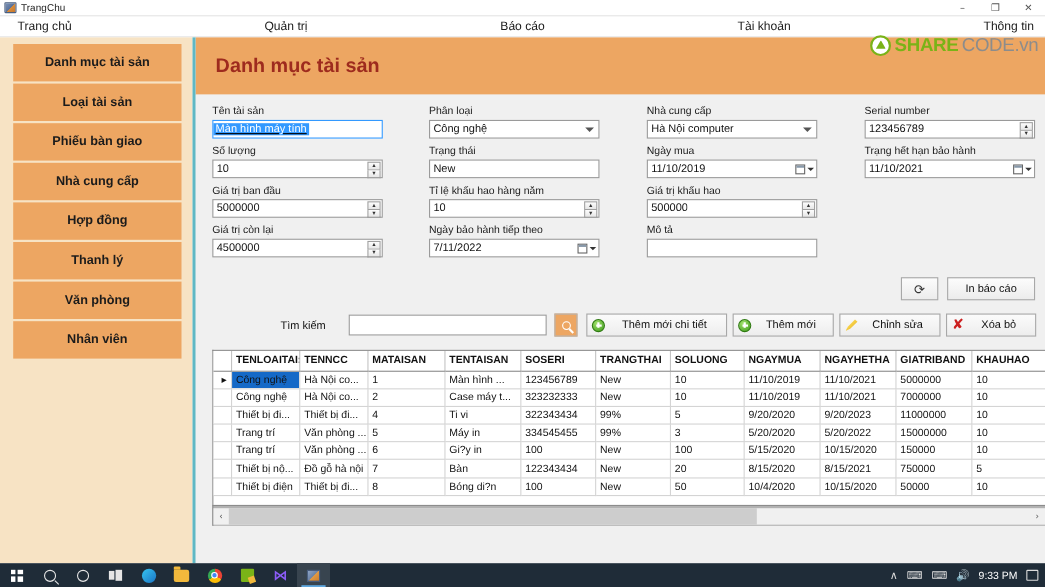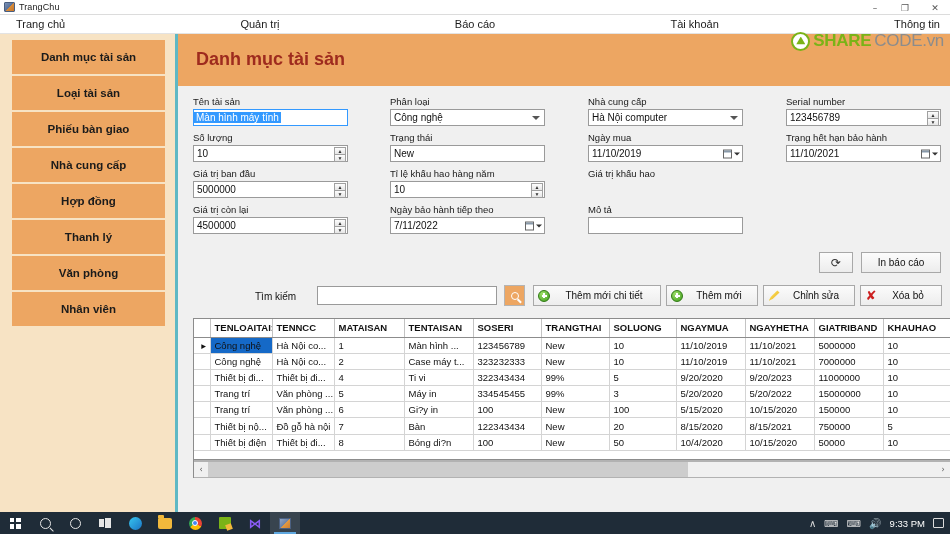--- a/index.html
+++ b/index.html
@@ -321,21 +321,21 @@
   <div class="main">
 
     <div class="form-header">
       <div class="form-title">Danh mục tài sản</div>
     </div>
 
     <div class="form-body">
 
       <div class="fld" style="left:15px; top:10px; width:155px;">
         <div class="fld-label">Tên tài sản</div>
-        <div class="fld-box" style="border-color:#3399ff;">
+        <div class="fld-box" style="border-color:#3399ff;text-decoration:underline;">
           <span class="fld-val sel">Màn hình máy tính</span>
         </div>
       </div>
 
       <div class="fld" style="left:15px; top:46px; width:155px;">
         <div class="fld-label">Số lượng</div>
         <div class="fld-box">
           <span class="fld-val">10</span>
           <span class="spin">
             <span class="spin-up">▲</span>
@@ -417,20 +417,27 @@
           <span class="fld-val">11/10/2019</span>
           <span class="date-btn">
             <span class="date-ico"></span>
             <span class="date-caret"></span>
           </span>
         </div>
       </div>
 
       <div class="fld" style="left:410px; top:82px; width:155px;">
         <div class="fld-label">Giá trị khấu hao</div>
+        <div class="fld-box">
+          <span class="fld-val">500000</span>
+          <span class="spin">
+            <span class="spin-up">▲</span>
+            <span class="spin-dn">▼</span>
+          </span>
+        </div>
       </div>
 
       <div class="fld" style="left:410px; top:118px; width:155px;">
         <div class="fld-label">Mô tả</div>
         <div class="fld-box">
           <span class="fld-val"></span>
         </div>
       </div>
 
       <div class="fld" style="left:608px; top:10px; width:155px;">

